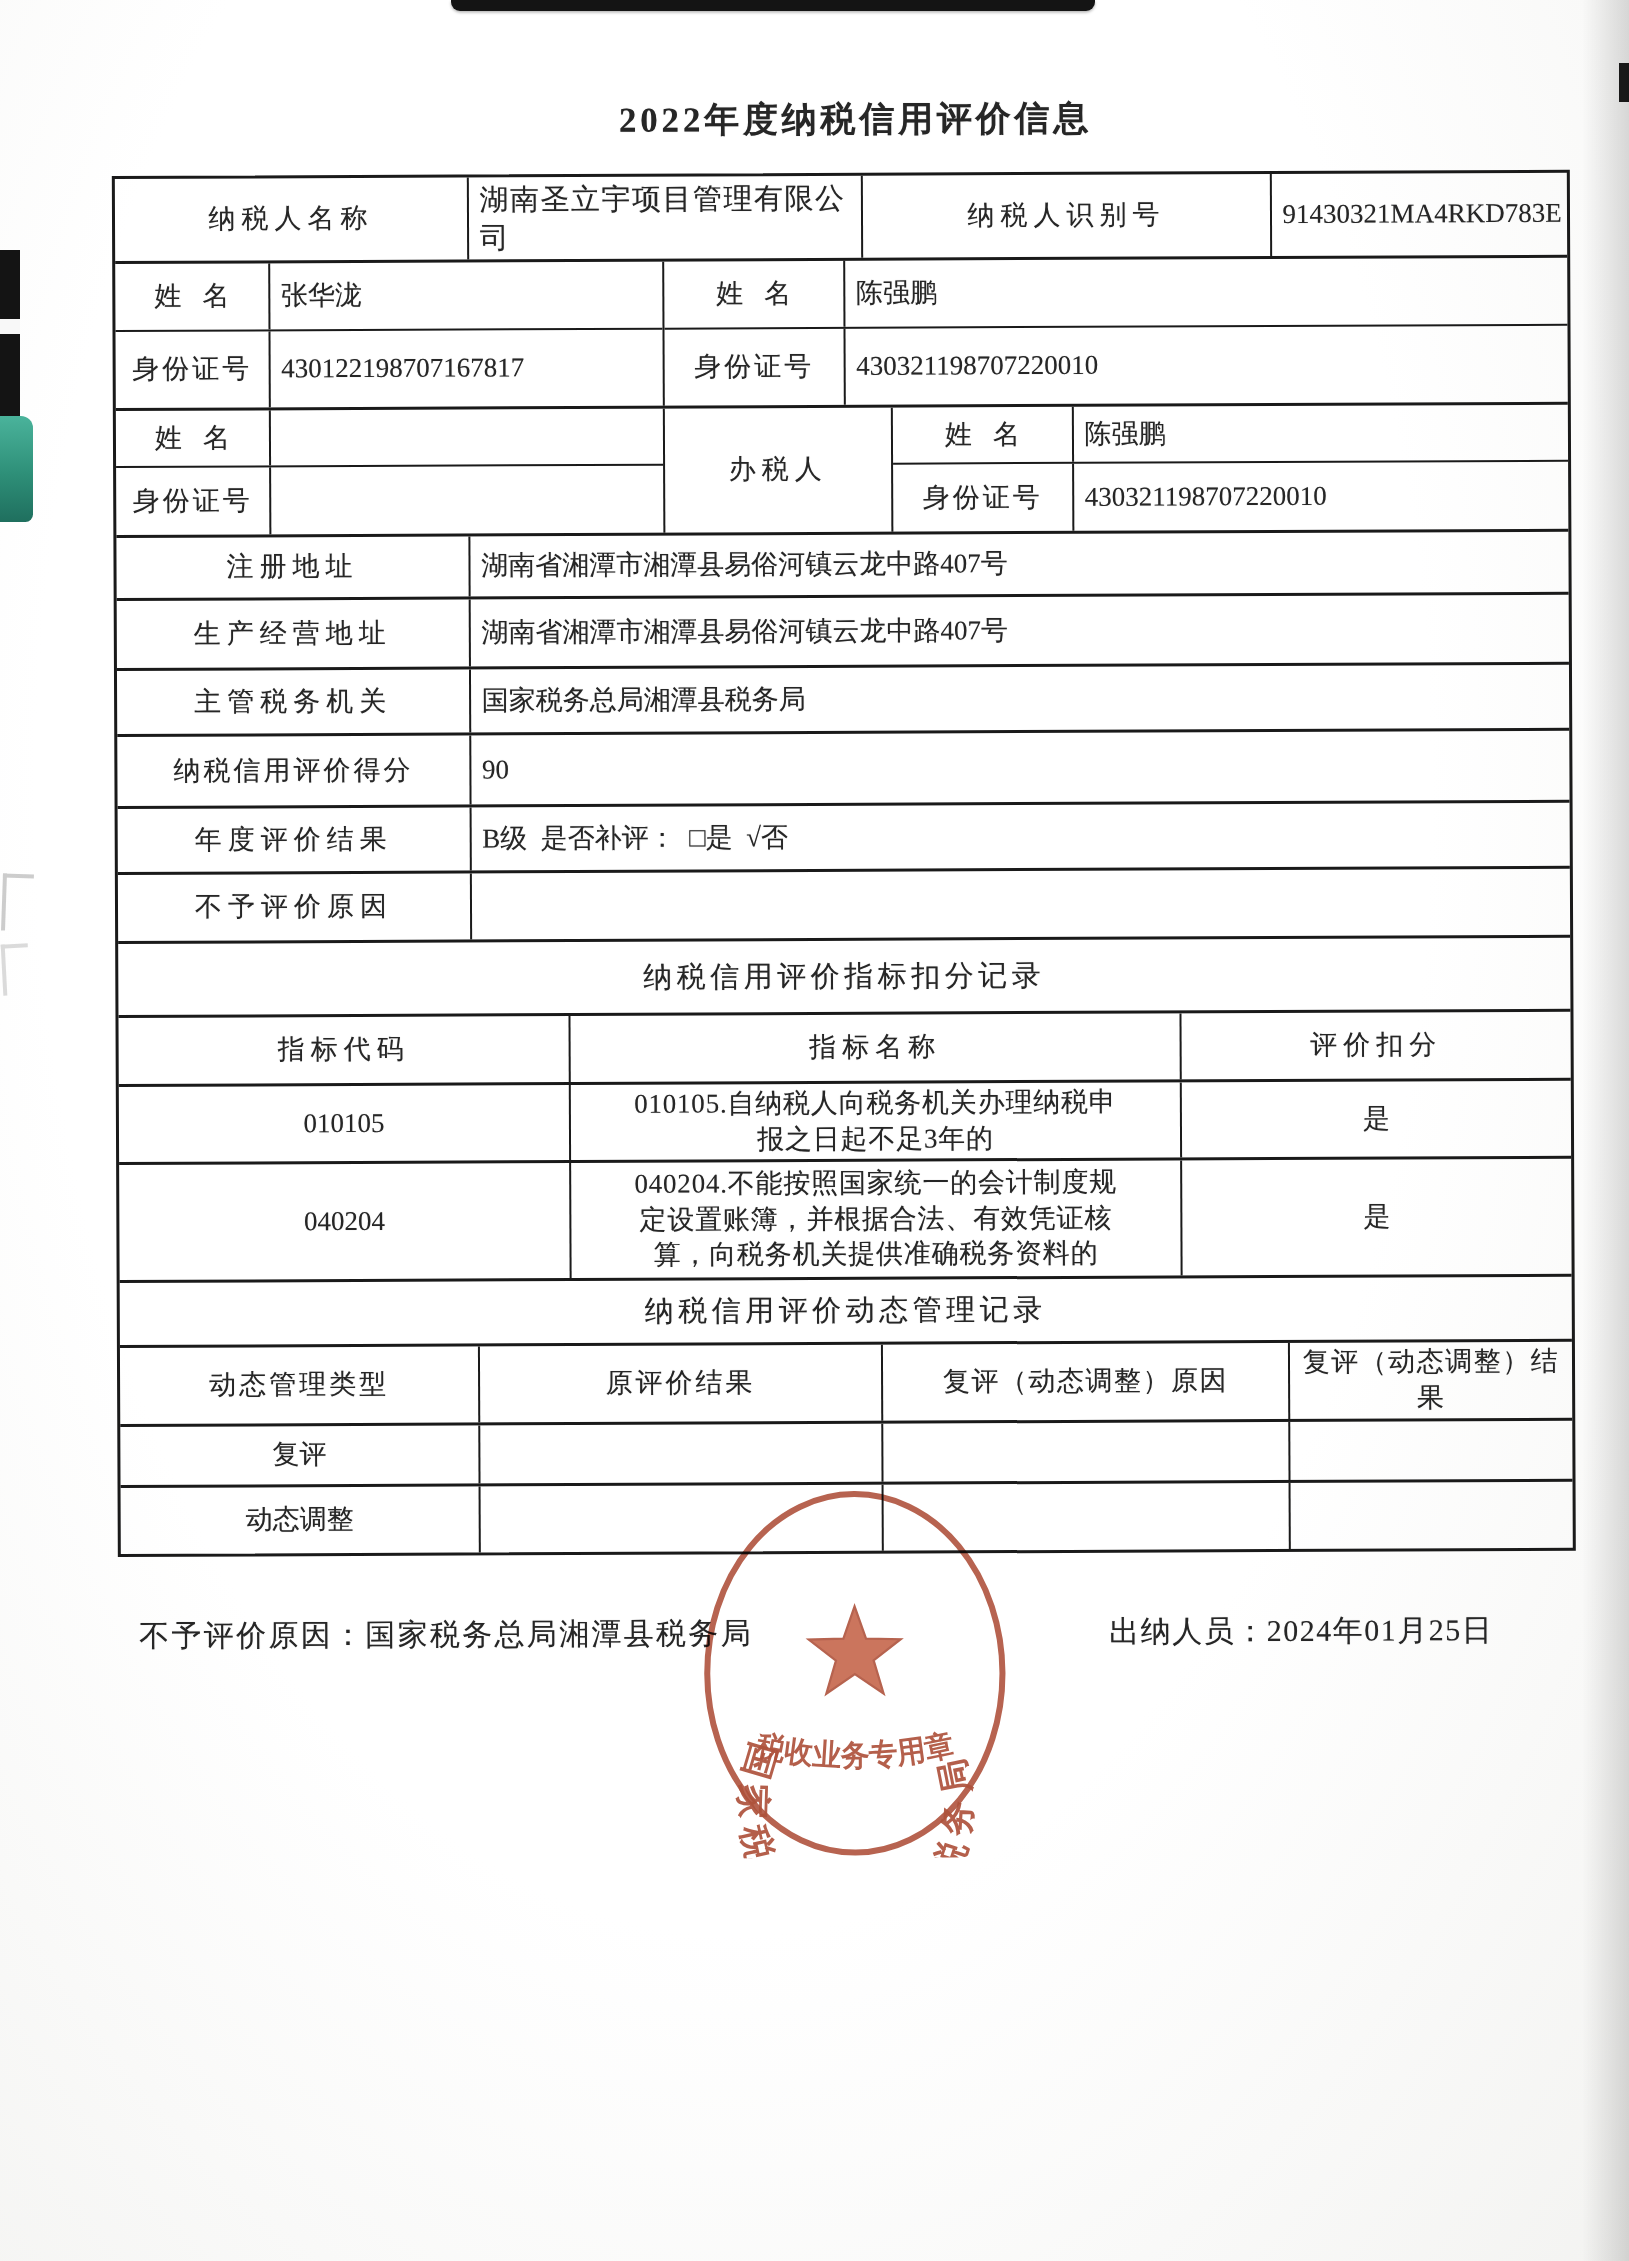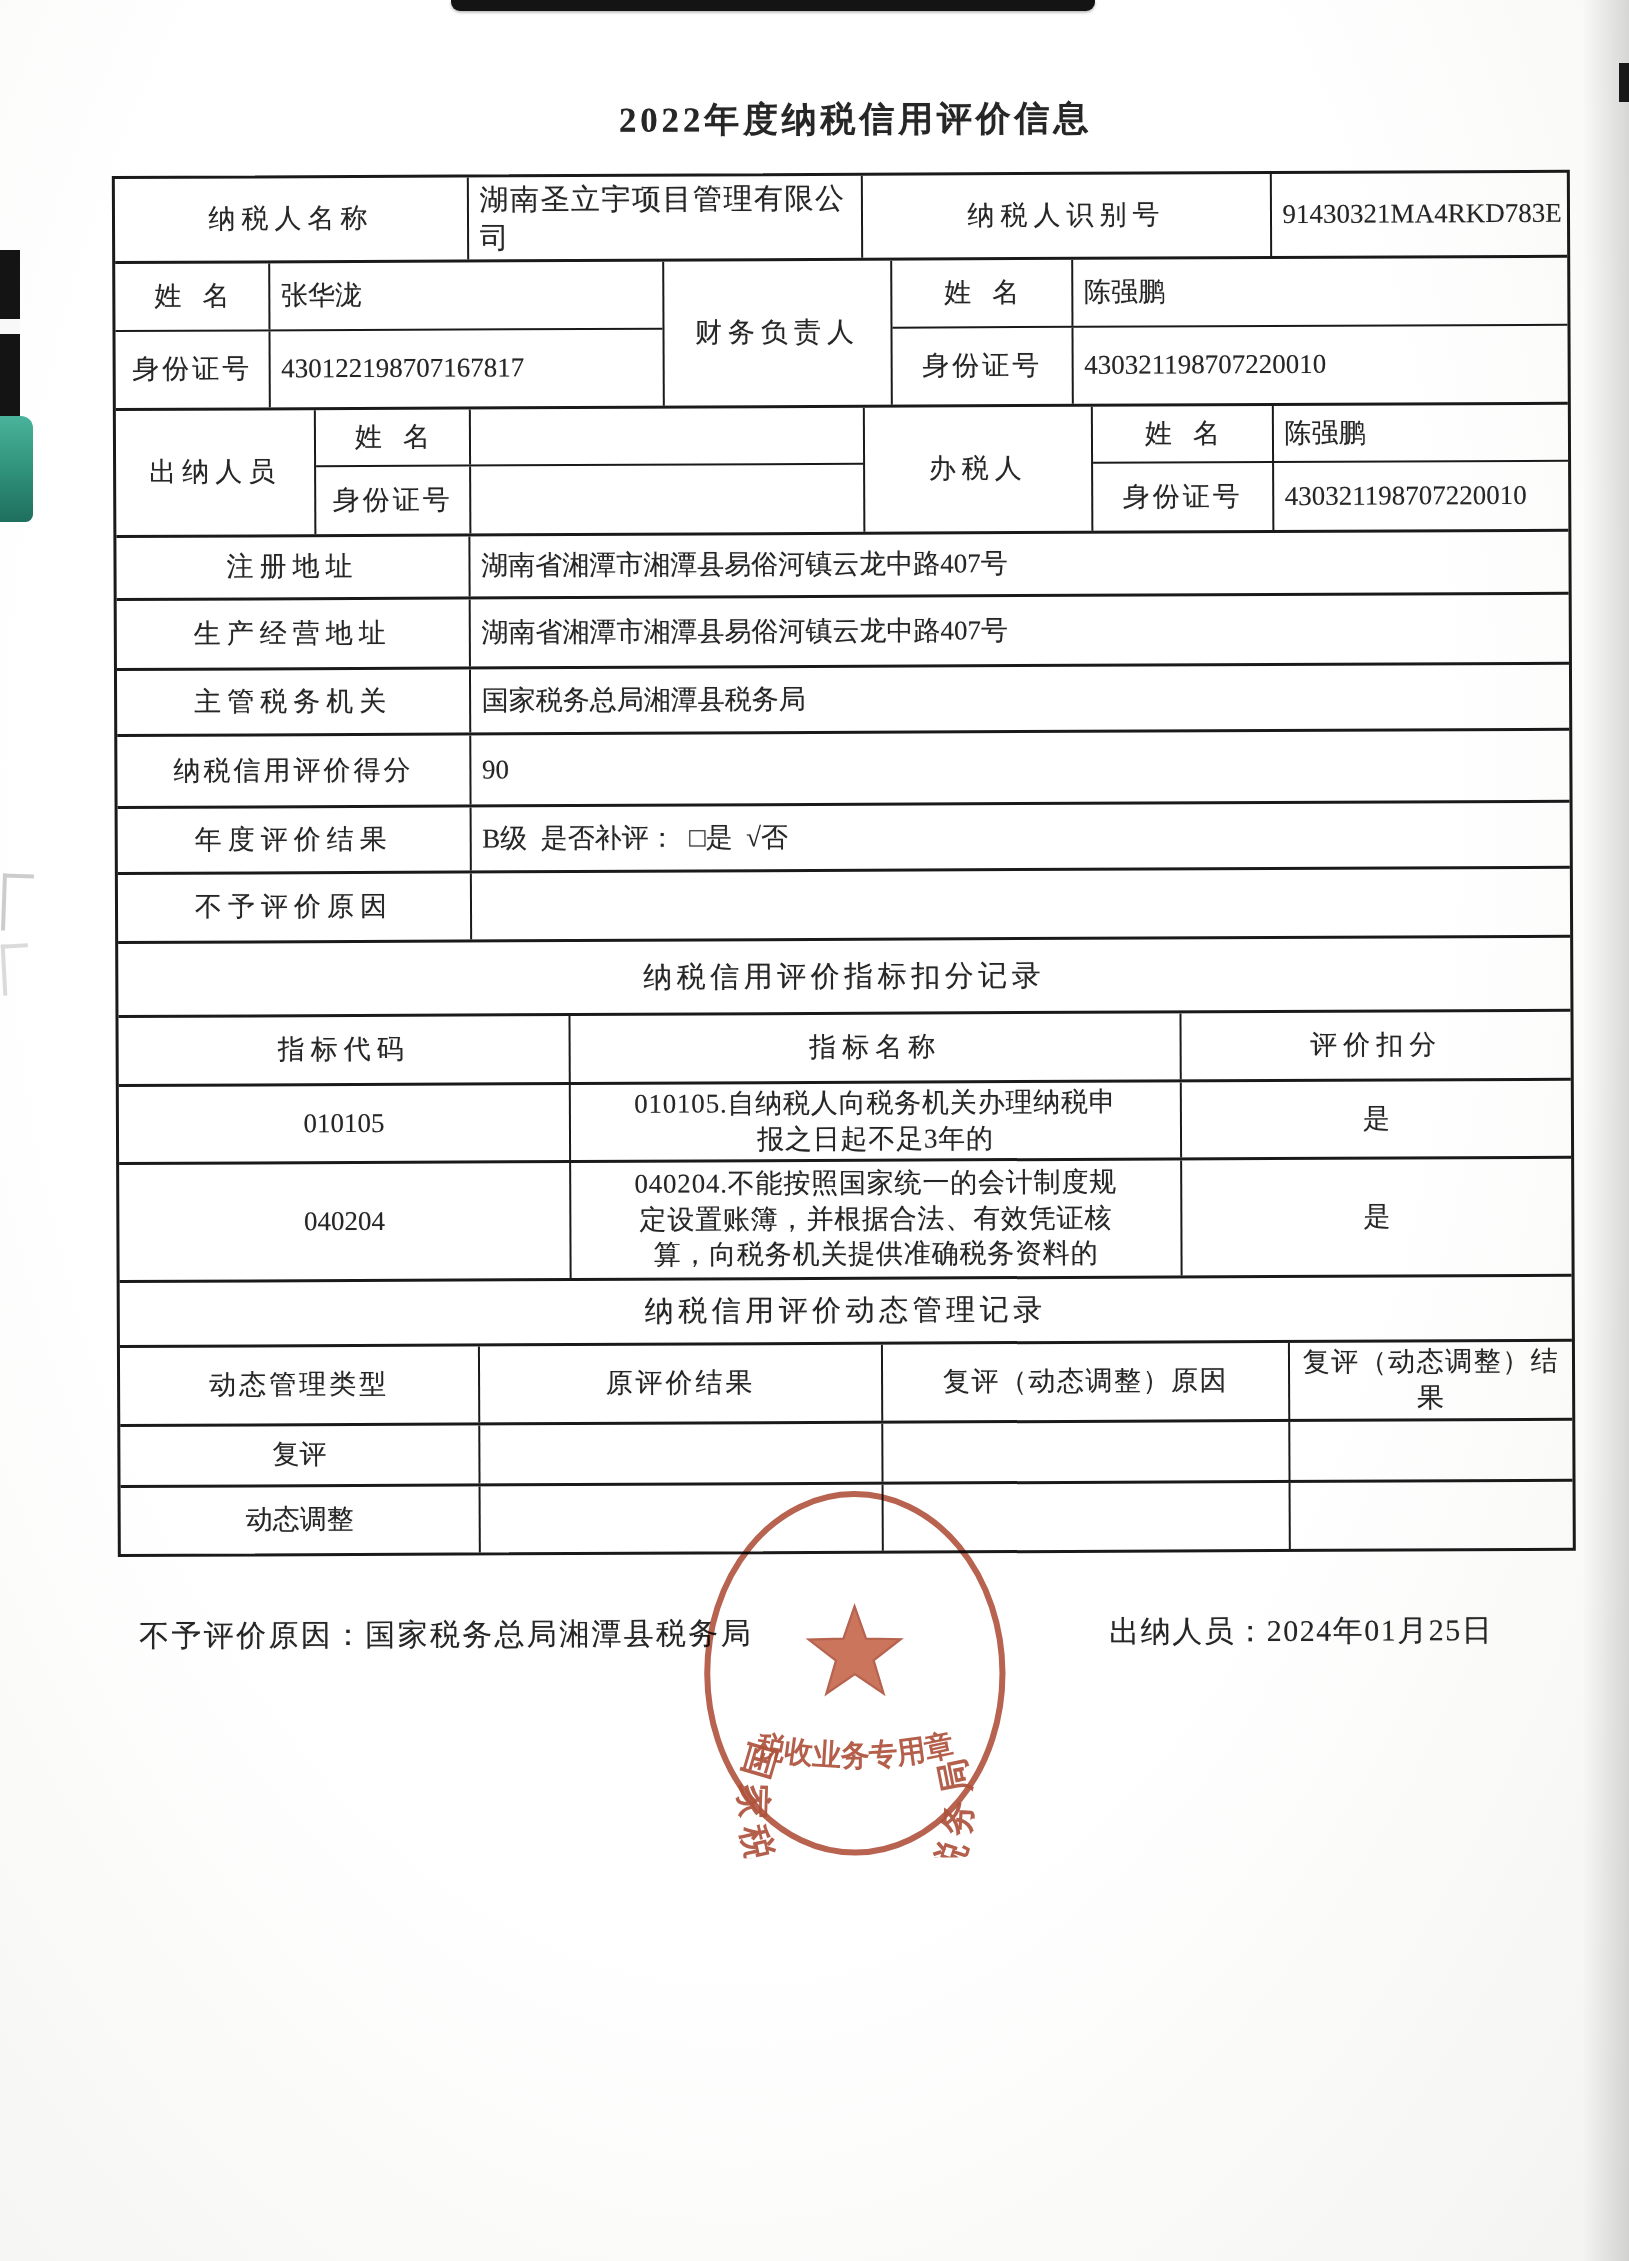--- a/index.html
+++ b/index.html
@@ -90,35 +90,33 @@
       <div class="stack" style="width:549px">
         <div class="subrow" style="height:68px">
           <div class="cell lab lab-wide" style="width:155px;height:100%">姓名</div>
           <div class="cell val end" style="flex:1;height:100%">张华泷</div>
         </div>
         <div class="subrow last">
           <div class="cell lab" style="width:155px;height:100%;letter-spacing:3px">身份证号</div>
           <div class="cell val end" style="flex:1;height:100%">430122198707167817</div>
         </div>
       </div>
-      <div class="cell lab" style="width:228px">财务负责人</div>
       <div class="stack end" style="flex:1">
         <div class="subrow" style="height:68px">
           <div class="cell lab lab-wide" style="width:181px;height:100%">姓名</div>
           <div class="cell val end" style="flex:1;height:100%">陈强鹏</div>
         </div>
         <div class="subrow last">
           <div class="cell lab" style="width:181px;height:100%;letter-spacing:3px">身份证号</div>
           <div class="cell val end" style="flex:1;height:100%">430321198707220010</div>
         </div>
       </div>
     </div>
 
     <div class="row" style="height:127px">
-      <div class="cell lab" style="width:200px">出纳人员</div>
       <div class="stack" style="width:549px">
         <div class="subrow" style="height:57px">
           <div class="cell lab lab-wide" style="width:155px;height:100%">姓名</div>
           <div class="cell val end" style="flex:1;height:100%"></div>
         </div>
         <div class="subrow last">
           <div class="cell lab" style="width:155px;height:100%;letter-spacing:3px">身份证号</div>
           <div class="cell val end" style="flex:1;height:100%"></div>
         </div>
       </div>

